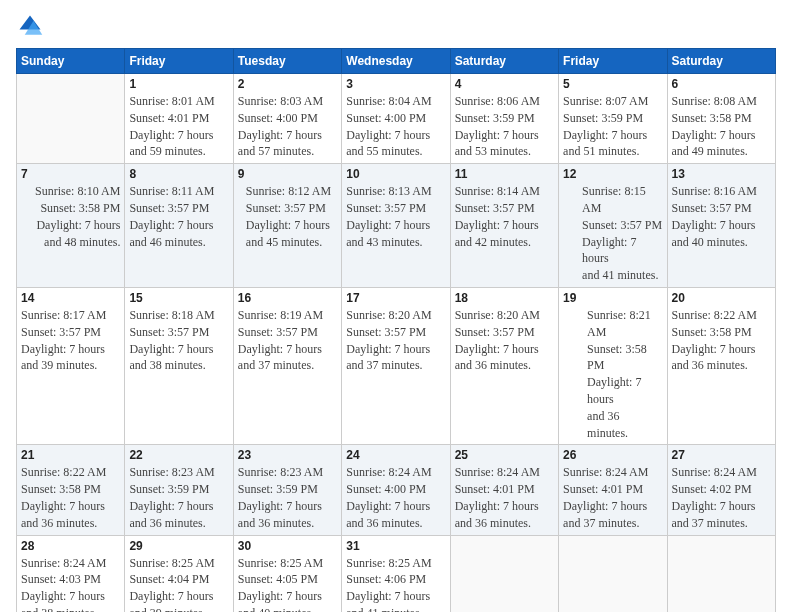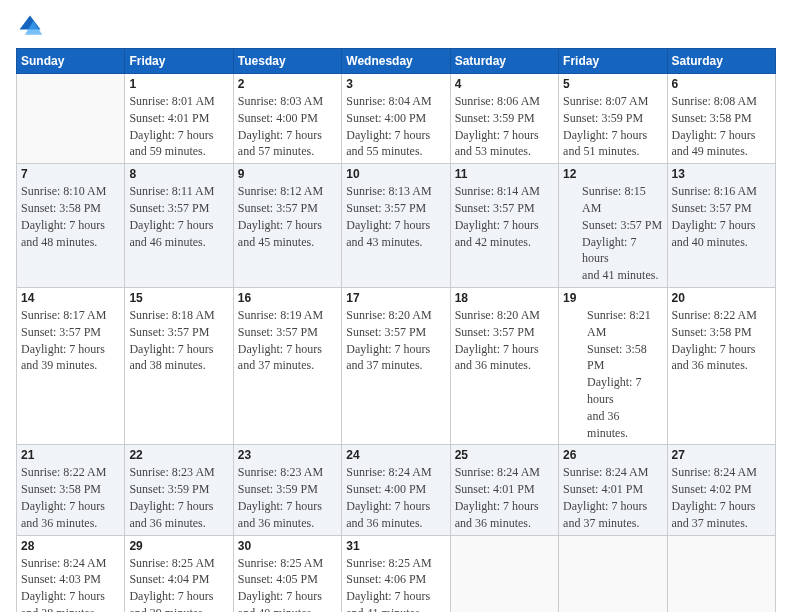--- a/index.html
+++ b/index.html
@@ -178,35 +178,35 @@
             <span class="day-number">6</span>
             <div class="day-info" style="white-space: pre-line;">Sunrise: 8:08 AM
 Sunset: 3:58 PM
 Daylight: 7 hours
 and 49 minutes.</div>
           </td>
         </tr>
         <tr class="row-alt">
           <td>
             <span class="day-number">7</span>
-            <div class="day-info" style="white-space: pre-line;">Sunrise: 8:10 AM
+            <div class="day-info" style="white-space: pre-line; text-align: right;">Sunrise: 8:10 AM
 Sunset: 3:58 PM
 Daylight: 7 hours
 and 48 minutes.</div>
           </td>
           <td>
             <span class="day-number">8</span>
             <div class="day-info" style="white-space: pre-line;">Sunrise: 8:11 AM
 Sunset: 3:57 PM
 Daylight: 7 hours
 and 46 minutes.</div>
           </td>
           <td>
             <span class="day-number">9</span>
-            <div class="day-info" style="white-space: pre-line;">Sunrise: 8:12 AM
+            <div class="day-info" style="white-space: pre-line; margin-left: 8px;">Sunrise: 8:12 AM
 Sunset: 3:57 PM
 Daylight: 7 hours
 and 45 minutes.</div>
           </td>
           <td>
             <span class="day-number">10</span>
             <div class="day-info" style="white-space: pre-line;">Sunrise: 8:13 AM
 Sunset: 3:57 PM
 Daylight: 7 hours
 and 43 minutes.</div>

